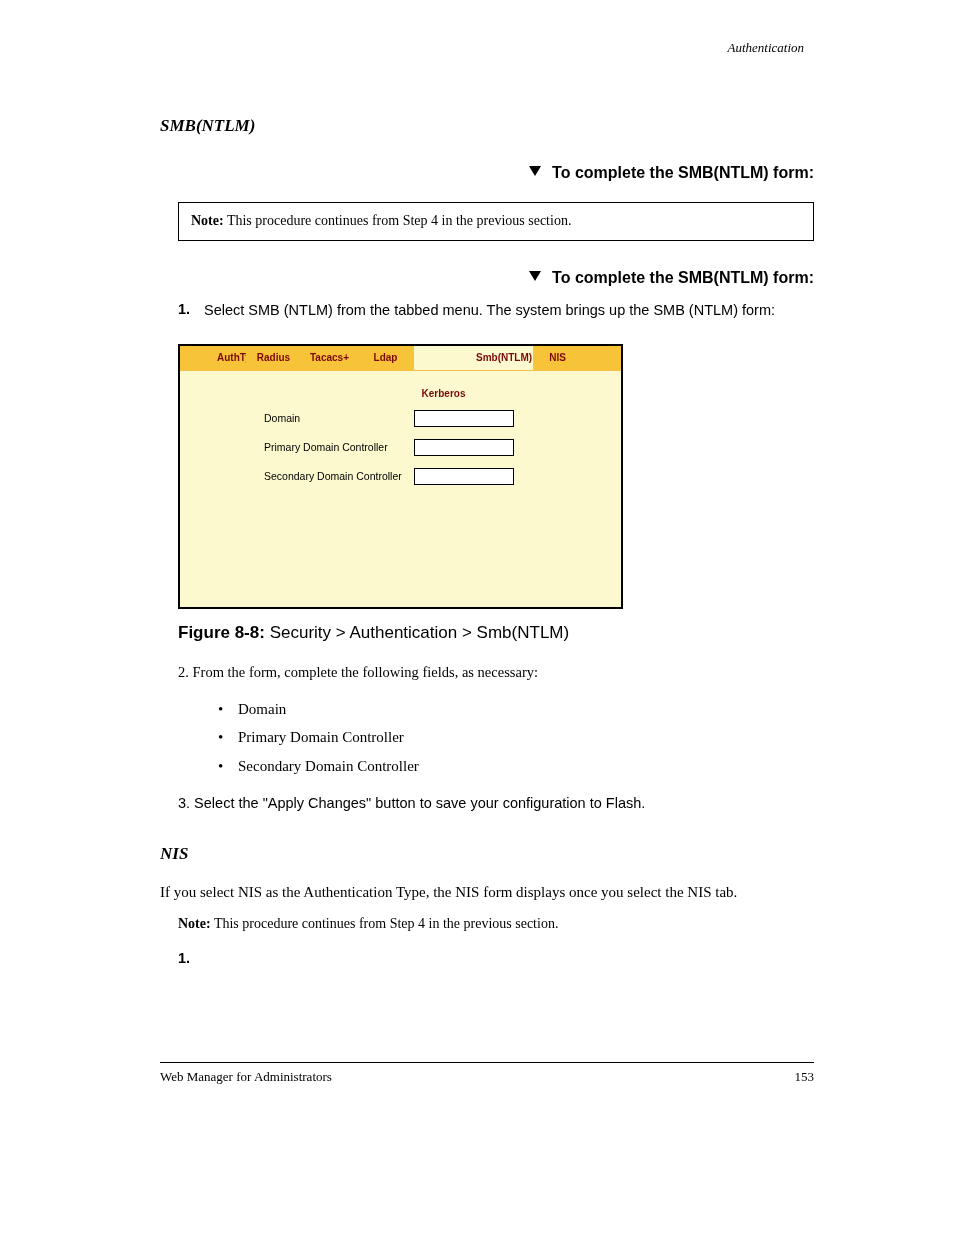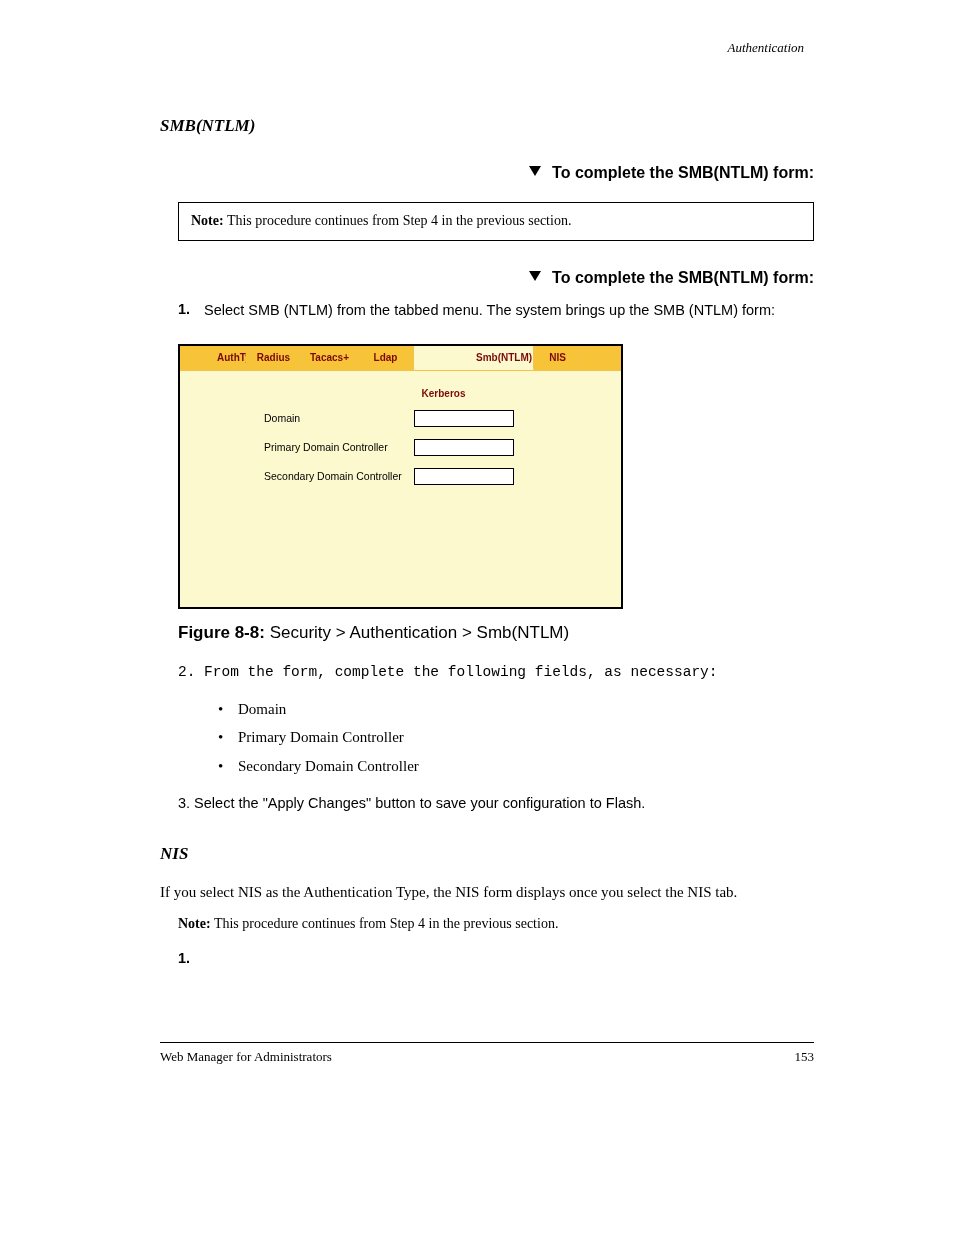--- a/index.html
+++ b/index.html
@@ -145,21 +145,21 @@
     font-size: 10px;
     padding: 0 2px;
   }
   .fig-caption {
     font-family: Arial, sans-serif;
     font-size: 17px;
     margin: 14px 0 4px 0;
   }
   .fig-caption .fignum { font-weight: bold; }
   .footer-bar {
-    margin-top: 76px;
+    margin-top: 96px;
     border-top: 1px solid #000;
     padding-top: 6px;
     font-family: "Times New Roman", serif;
     font-size: 13px;
     line-height: 1.3;
     display: flex;
     justify-content: space-between;
   }
 </style>
 </head>
@@ -230,21 +230,21 @@
         </div>
       </div>
     </div>
   </div>
 
   <div class="fig-caption" style="margin-left:18px;">
     <span class="fignum">Figure 8-8:</span>
     <span>Security &gt; Authentication &gt; Smb(NTLM)</span>
   </div>
 
-  <div class="step-block" style="margin-left:18px; margin-top:20px; font-family:Liberation Mono, monospace;">
+  <div class="step-block" style="margin-left:18px; margin-top:20px; font-family:Liberation Serif, serif;">
     <span class="step-body">2. From the form, complete the following fields, as necessary:</span>
   </div>
 
   <div class="indent-list" style="margin-left:58px;">
     <div class="li">
         <span class="b">•</span>
         <span>Domain</span>
       </div>
     <div class="li">
         <span class="b">•</span>

